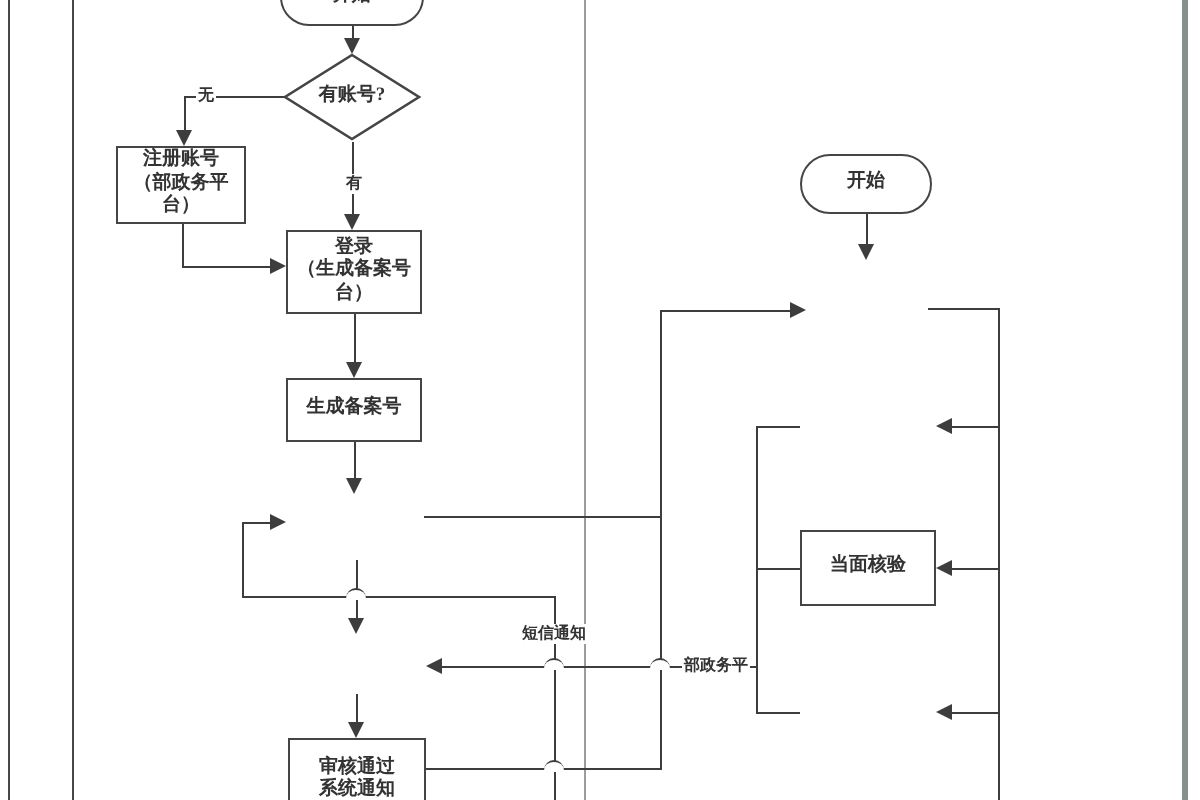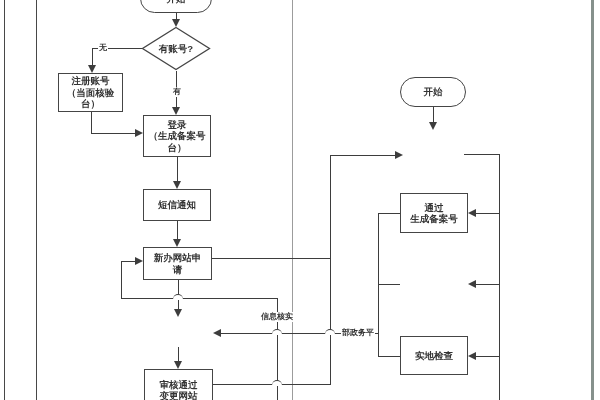--- a/index.html
+++ b/index.html
@@ -20,21 +20,21 @@
   
   .jump{position:absolute;width:10px;height:5px;background:#fff;border-top:1.5px solid #3d3d3d;
         border-radius:5px 5px 0 0;z-index:2;}
   
   .node{position:absolute;box-sizing:border-box;background:#fff;border:1.3px solid #454545;
         display:flex;align-items:center;justify-content:center;z-index:3;}
   .term{border-radius:15px;}
   .diamond{border:none;background:transparent;}
   .diamond svg{position:absolute;left:0;top:0;}
   .nl{position:relative;white-space:pre-line;text-align:center;font-size:9.5px;line-height:11.5px;
-      font-weight:700;color:#333;z-index:1;}
+      font-weight:700;color:#333;z-index:1;font-family:Liberation Serif, serif;}
   
   .elabel{position:absolute;background:#fff;font-size:8px;line-height:10px;font-weight:700;
           color:#333;padding:0 1px;z-index:4;white-space:nowrap;}
 </style>
 </head>
 <body>
 
 <div class="canvas">
 
   <div class="vframe" style="left:4px;width:1px;background:#474747"></div>
@@ -99,69 +99,61 @@
   <div class="hl" style="left:476px;top:356px;width:24px"></div>
   <div class="ah ah-l" style="left:468px;top:352px"></div>
 
   <div class="vl" style="left:378px;top:213px;height:143px"></div>
   <div class="hl" style="left:378px;top:213px;width:22px"></div>
   <div class="hl" style="left:378px;top:284px;width:22px"></div>
   <div class="hl" style="left:378px;top:356px;width:22px"></div>
 
   <span class="elabel" style="left:98px;top:43px">无</span>
   <span class="elabel" style="left:172px;top:87px">有</span>
-  <span class="elabel" style="left:260px;top:312px">信息核实</span>
+  <span class="elabel" style="left:260px;top:312px">短信通知</span>
   <span class="elabel" style="left:341px;top:328px">部政务平</span>
 
   <div class="node term" style="left:140px;top:-16px;width:72px;height:29px">
     <span class="nl">开始</span>
   </div>
 
   <div class="node diamond" style="left:141px;top:26px;width:70px;height:45px">
     <svg width="70" height="45">
       <polygon points="35,1.5 68.5,22.5 35,43.5 1.5,22.5" fill="#ffffff" stroke="#454545" stroke-width="1.3"></polygon>
     </svg>
     <span class="nl">有账号?</span>
   </div>
 
   <div class="node" style="left:58px;top:73px;width:65px;height:39px">
     <span class="nl">注册账号
-（当面核验
+（部政务平
 台）</span>
   </div>
 
   <div class="node" style="left:143px;top:115px;width:68px;height:42px">
     <span class="nl">登录
 （生成备案号
 台）</span>
   </div>
 
   <div class="node" style="left:143px;top:189px;width:68px;height:32px">
-    <span class="nl">短信通知</span>
+    <span class="nl">生成备案号</span>
   </div>
 
-  <div class="node" style="left:143px;top:247px;width:69px;height:33px">
-    <span class="nl">新办网站申
-请</span>
-  </div>
 
 
   <div class="node" style="left:144px;top:369px;width:69px;height:42px">
     <span class="nl">审核通过
-变更网站</span>
+系统通知</span>
   </div>
 
   <div class="node term" style="left:400px;top:77px;width:66px;height:30px">
     <span class="nl">开始</span>
   </div>
 
 
-  <div class="node" style="left:400px;top:193px;width:68px;height:40px">
-    <span class="nl">通过
-生成备案号</span>
+
+  <div class="node" style="left:400px;top:265px;width:68px;height:38px">
+    <span class="nl">当面核验</span>
   </div>
 
-
-  <div class="node" style="left:400px;top:336px;width:68px;height:39px">
-    <span class="nl">实地检查</span>
-  </div>
 
 </div>
 
 </body></html>

